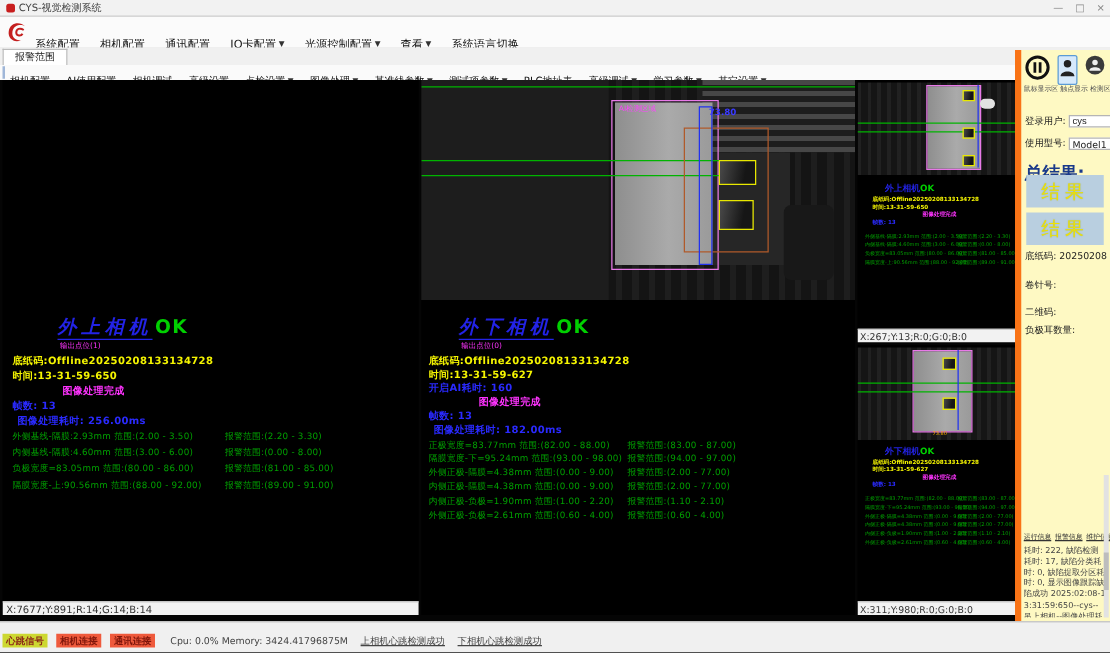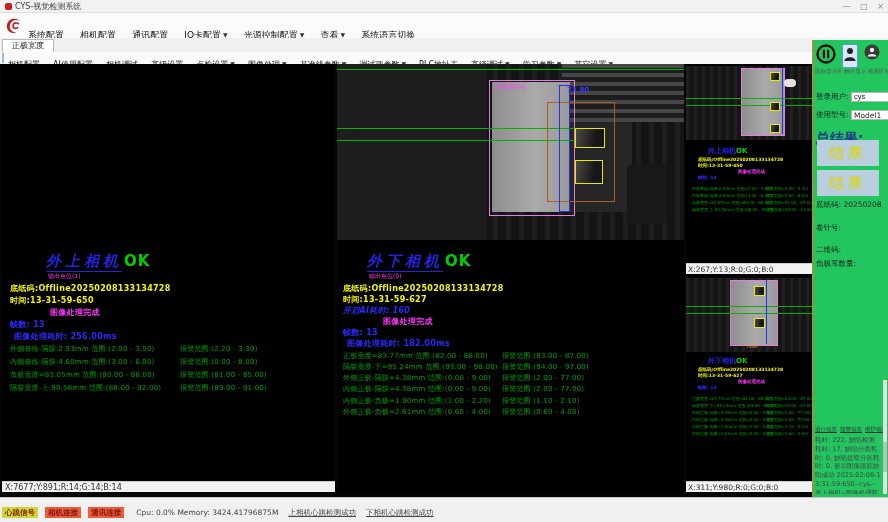--- a/index.html
+++ b/index.html
@@ -67,21 +67,21 @@
   .pimg{left:0;top:2px;width:126px;height:74px;
         background:repeating-linear-gradient(90deg,rgba(255,255,255,.05) 0 3px,rgba(255,255,255,0) 3px 8px),#151515;}
   .ptitle{font-size:7px;font-weight:bold;white-space:nowrap;}
   .ptitle .t{color:#2323e6;} .ptitle .ok{color:#00d000;}
   .pline{font-size:4.5px;white-space:nowrap;font-weight:bold;}
   .prow{font-size:4px;color:#00a000;white-space:nowrap;}
   .pstatus{left:0;height:11px;width:126px;background:#f2f2f2;border-top:1px solid #ccc;
            font-size:7.5px;color:#333;line-height:11px;padding-left:2px;box-sizing:border-box;white-space:nowrap;}
 
   
-  .rpanel{left:812px;top:40px;width:76px;height:457px;background:#22c55e;border-left:1px solid #f97316;box-sizing:border-box;}
+  .rpanel{left:812px;top:40px;width:76px;height:457px;background:#fef9c3;border-left:5px solid #f97316;box-sizing:border-box;}
   .rbtns{left:3px;top:4px;height:22px;white-space:nowrap;}
   .rbtn{display:inline-block;vertical-align:top;margin-right:1px;cursor:default;}
   .rbtn.sel{background:#d6e9fb;border:1px solid #5b9bd5;border-radius:2px;}
   .toplabel{left:2px;top:28px;width:72px;font-size:5.5px;color:#555;white-space:nowrap;}
   .frow{left:3px;width:72px;font-size:7.5px;color:#222;white-space:nowrap;}
   .fval{display:inline-block;background:#fff;border:1px solid #b5b5b5;font-size:7.5px;color:#222;
         width:38px;height:10px;line-height:10px;padding-left:2px;vertical-align:middle;box-sizing:border-box;}
   .lbl-strong{font-size:14px;color:#1a3a8a;font-weight:bold;}
   .resultblk{left:4px;width:62px;height:26px;background:#b9cfe0;color:#f0e200;font-weight:normal;
              font-size:15px;text-align:center;line-height:26px;letter-spacing:4px;text-shadow:0 0 1px #8a8;}
@@ -125,21 +125,21 @@
       <span class="mi"><span>相机配置</span></span>
       <span class="mi"><span>通讯配置</span></span>
       <span class="mi"><span>IO卡配置</span><span class="arrow">▼</span></span>
       <span class="mi"><span>光源控制配置</span><span class="arrow">▼</span></span>
       <span class="mi"><span>查看</span><span class="arrow">▼</span></span>
       <span class="mi"><span>系统语言切换</span></span>
     </div>
   </div>
 
   <div class="abs tabrow">
-    <div class="abs tab">正极宽度</div>
+    <div class="abs tab">报警范围</div>
   </div>
 
   <div class="abs menubar2">
     <div class="abs grip"></div>
     <div class="abs menu2items">
       <span class="mi"><span>相机配置</span></span>
       <span class="mi"><span>AI使用配置</span></span>
       <span class="mi"><span>相机调试</span></span>
       <span class="mi"><span>高级设置</span></span>
       <span class="mi"><span>点检设置</span><span class="arrow">▼</span></span>
@@ -201,21 +201,21 @@
         <div class="abs ybox" style="left:238px;top:64px;width:28px;height:18px;"></div>
         <div class="abs ybox" style="left:238px;top:96px;width:26px;height:22px;"></div>
         <div class="abs" style="left:290px;top:100px;width:40px;height:60px;background:#181818;border-radius:6px;"></div>
       </div>
       <div class="abs vtitle" style="left:30px;top:188px;">
         <span class="t">外下相机</span><span class="ok">OK</span>
       </div>
       <div class="abs sub" style="left:32px;top:208px;">输出点位(0)</div>
       <div class="abs iline c-y" style="left:6px;top:219px;">底纸码:Offline20250208133134728</div>
       <div class="abs iline c-y" style="left:6px;top:230px;">时间:13-31-59-627</div>
-      <div class="abs iline c-b" style="left:6px;top:241px;font-style:italic;">开启AI耗时: 160</div>
+      <div class="abs iline c-b" style="left:6px;top:241px;">开启AI耗时: 160</div>
       <div class="abs iline c-m" style="left:6px;top:252px;">图像处理完成</div>
       <div class="abs iline c-b" style="left:6px;top:263px;">帧数: 13</div>
       <div class="abs iline c-b" style="left:10px;top:274px;">图像处理耗时: 182.00ms</div>
       <div class="abs mrow" style="top:287px;">
           <span class="mcl" style="left:6px;">正极宽度=83.77mm 范围:(82.00 - 88.00)</span>
           <span class="mcr" style="left:165px;">报警范围:(83.00 - 87.00)</span>
         </div>
       <div class="abs mrow" style="top:298px;">
           <span class="mcl" style="left:6px;">隔膜宽度-下=95.24mm 范围:(93.00 - 98.00)</span>
           <span class="mcr" style="left:165px;">报警范围:(94.00 - 97.00)</span>

